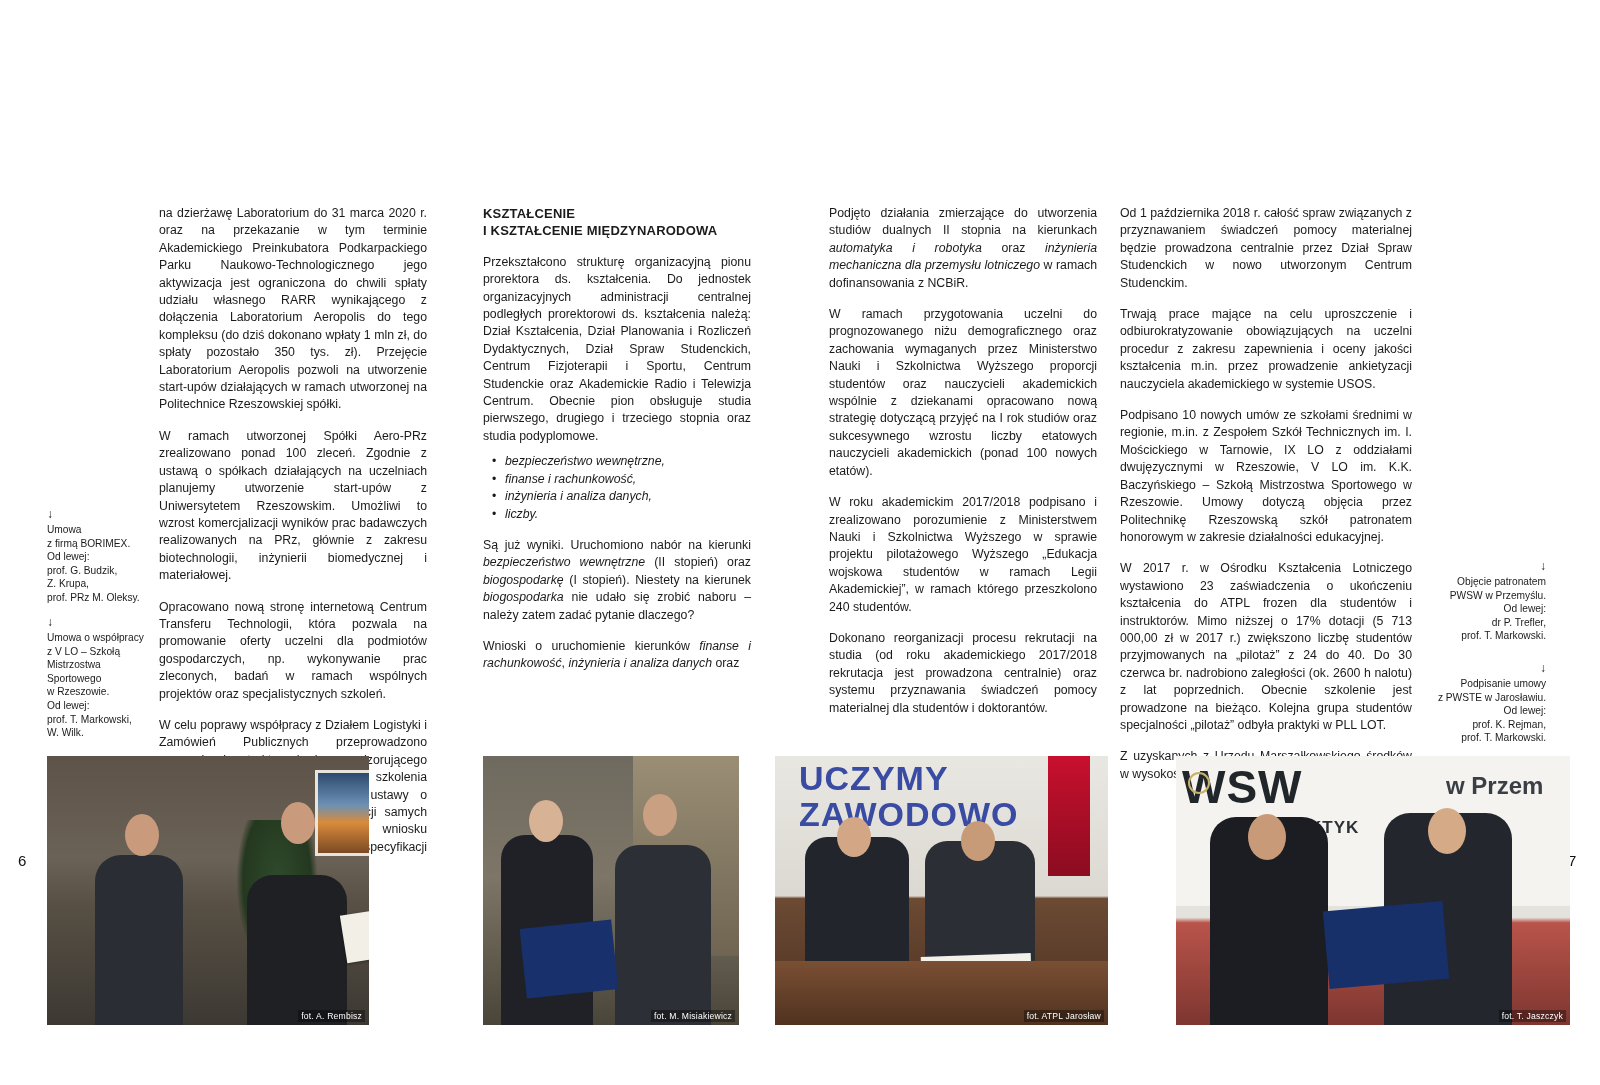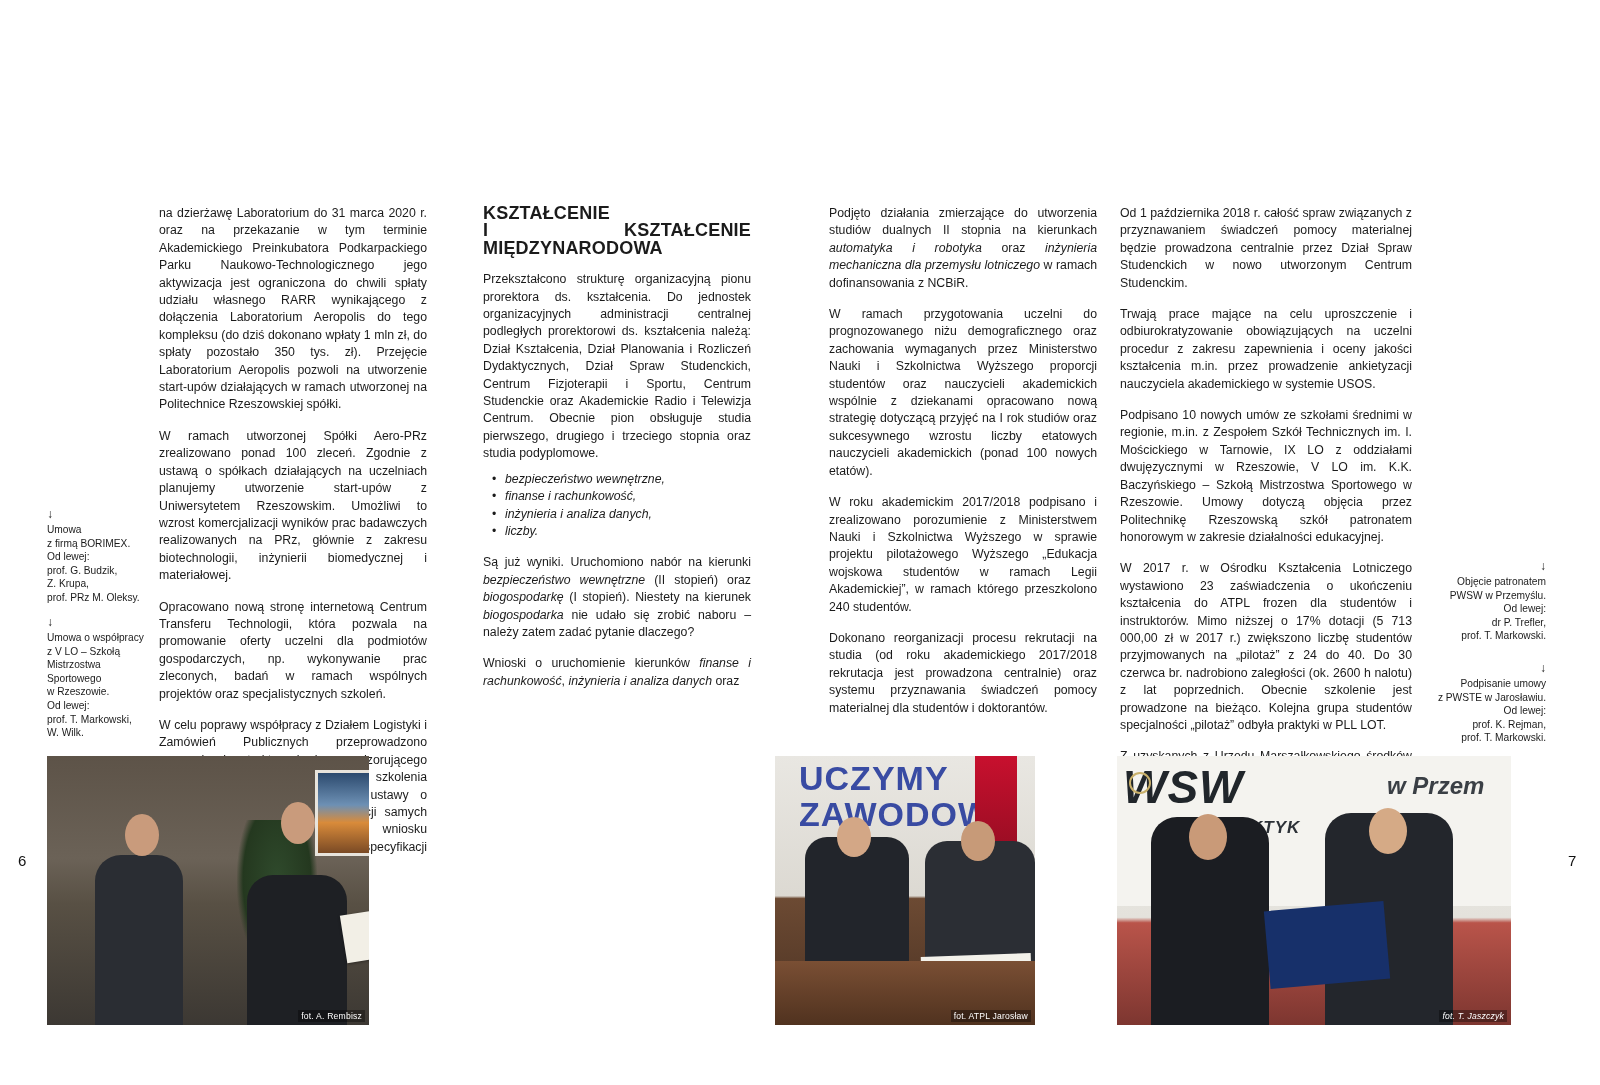--- a/index.html
+++ b/index.html
@@ -43,21 +43,21 @@
   .col p { margin: 0 0 14px 0; }
   .col p:last-child { margin-bottom: 0; }
 
   #col1 { left: 159px; }
   #col2 { left: 483px; }
   #col3 { left: 829px; }
   #col4 { left: 1120px; width: 292px; }
 
   .sec-head {
     font-weight: bold;
-    font-size: 18px;
+    font-size: 13px;
     line-height: 17.4px;
     margin: 0 0 14px 0;
     letter-spacing: 0.2px;
   }
 
   ul.bullets {
     margin: -6px 0 14px 0;
     padding-left: 22px;
     list-style: none;
   }
@@ -105,22 +105,22 @@
   }
   .photo {
     position: absolute;
     top: 0;
     height: 269px;
     overflow: hidden;
     background: #2b2f33;
   }
   #photo1 { left: 47px; width: 322px; }
   #photo2 { left: 483px; width: 256px; }
-  #photo3 { left: 775px; width: 260px; }
-  #photo4 { left: 1117px; width: 394px; font-style: italic; }
+  #photo3 { left: 775px; width: 333px; }
+  #photo4 { left: 1176px; width: 394px; }
 
   .credit {
     position: absolute;
     right: 4px; bottom: 3px;
     font-size: 8.6px;
     color: #fff;
     background: rgba(0,0,0,0.35);
     padding: 1px 3px;
     letter-spacing: 0.2px;
   }
@@ -337,20 +337,31 @@
         <div class="head h1"></div>
         <div class="p-man m2"></div>
         <div class="head h2"></div>
         <div class="p-man m3"></div>
         <div class="head h3"></div>
         <div class="doc"></div>
       </div>
       <div class="credit">fot. A. Rembisz</div>
     </div>
 
+    <div class="photo" id="photo2">
+      <div class="ph-bg">
+        <div class="door"></div>
+        <div class="m1"></div>
+        <div class="h1"></div>
+        <div class="m2"></div>
+        <div class="h2"></div>
+        <div class="folder"></div>
+      </div>
+      <div class="credit">fot. M. Misiakiewicz</div>
+    </div>
 
     <div class="photo" id="photo3">
       <div class="ph-bg">
         <div class="banner-txt">
           <span>UCZYMY</span><br>
           <span>ZAWODOWO</span>
         </div>
         <div class="flag"></div>
         <div class="m1"></div>
         <div class="h1"></div>

